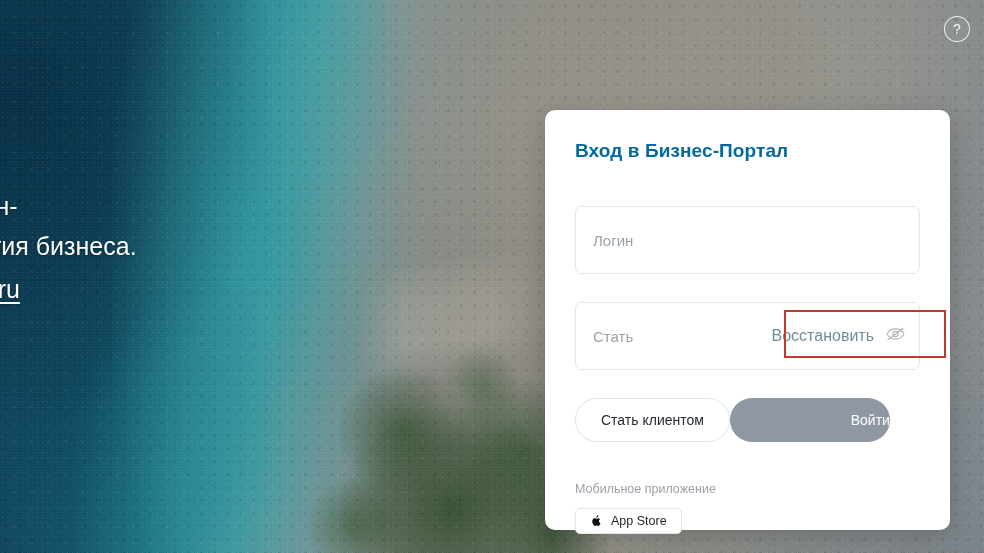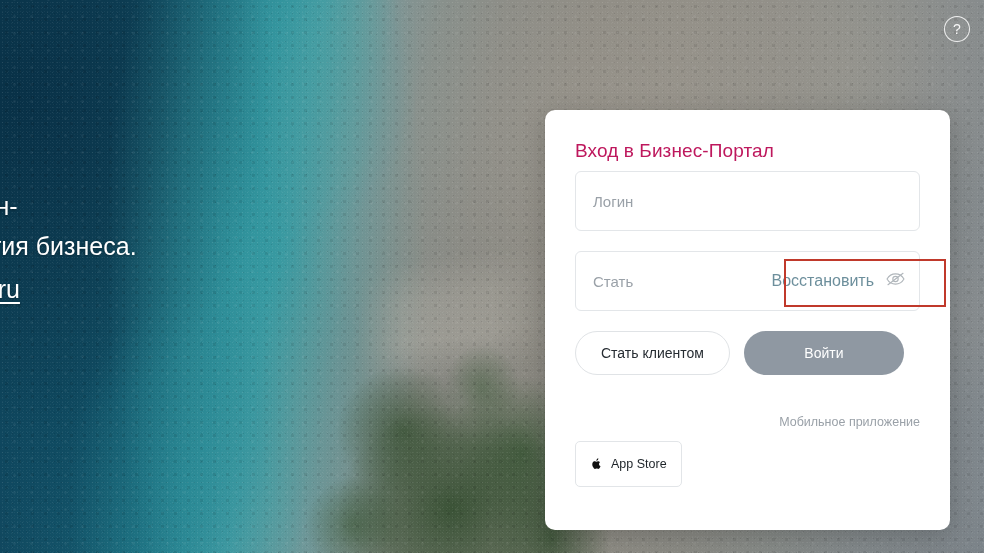--- a/index.html
+++ b/index.html
@@ -158,36 +158,36 @@
     width: 405px;
     height: 420px;
     background: #ffffff;
     border-radius: 10px;
     box-shadow: 0 6px 26px rgba(0,0,0,0.20);
     padding: 30px 30px 0 30px;
   }
 
   .card-title {
     font-size: 19px;
-    font-weight: 400;
-    color: #be185d;
+    font-weight: 700;
+    color: #0369a1;
     letter-spacing: .1px;
-    margin-bottom: 9px;
+    margin-bottom: 44px;
   }
 
   .field {
     position: relative;
-    height: 60px;
+    height: 68px;
     border: 1px solid #e3e6e9;
     border-radius: 6px;
     display: flex;
     align-items: center;
     padding: 0 17px;
     background: #fff;
-    margin-bottom: 20px;
+    margin-bottom: 28px;
   }
   .field-placeholder {
     font-size: 15px;
     color: #9aa1a8;
     user-select: none;
   }
 
   .pwd-actions {
     position: absolute;
     right: 14px;
@@ -214,21 +214,20 @@
     height: 48px;
     border: 2.5px solid #c0392b;
     background: transparent;
     pointer-events: none;
   }
 
   
   .actions {
     display: flex;
     align-items: center;
-    gap: 14px;
     margin-top: 14px;
   }
   .btn-secondary {
     height: 44px;
     padding: 0 25px;
     border: 1px solid #e0e3e6;
     border-radius: 22px;
     background: #fff;
     font-size: 14px;
     color: #262c32;
@@ -239,36 +238,36 @@
   .btn-primary {
     height: 44px;
     width: 160px;
     border: none;
     border-radius: 22px;
     background: #8f98a2;
     color: #ffffff;
     font-size: 14px;
     cursor: default;
     font-family: inherit;
+    text-align: right;
   }
 
   
   .mobile-label {
     margin-top: 40px;
     font-size: 12.5px;
     color: #9aa1a8;
-    text-align: right;
   }
   .stores {
     display: flex;
     gap: 14px;
     margin-top: 12px;
   }
   .store-btn {
-    height: 46px;
+    height: 26px;
     padding: 0 14px;
     border: 1px solid #e2e5e8;
     border-radius: 5px;
     background: #fff;
     display: flex;
     align-items: center;
     gap: 9px;
     font-size: 12.5px;
     color: #1d2328;
     cursor: pointer;

